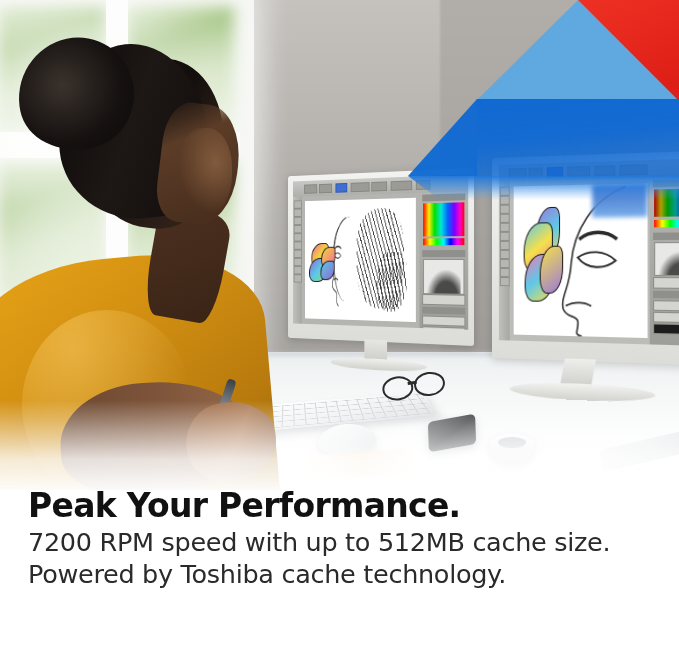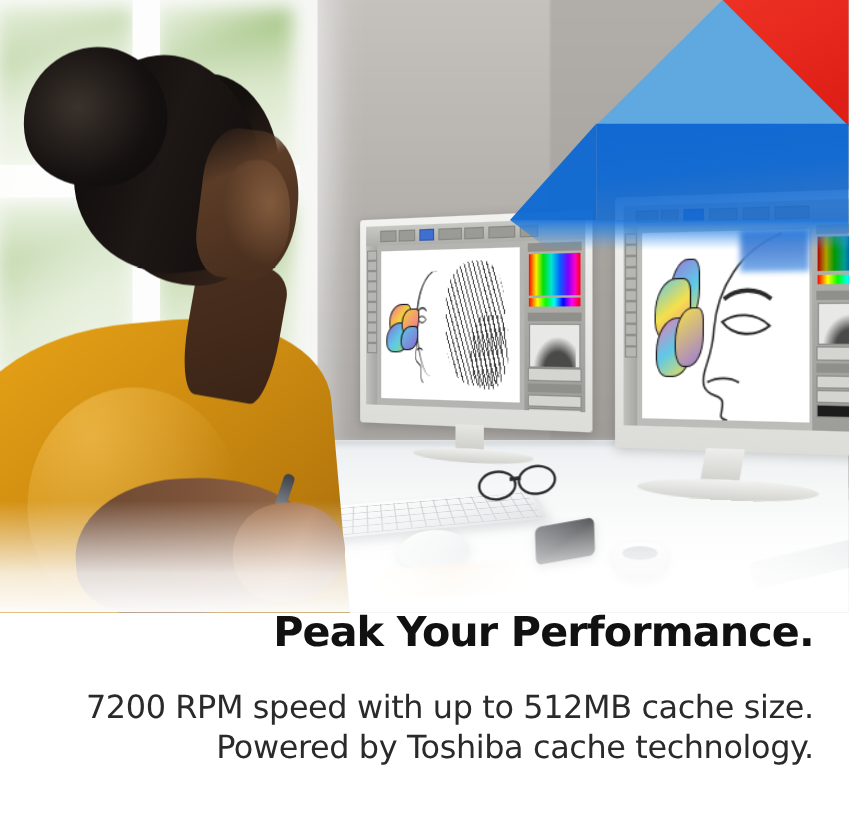--- a/index.html
+++ b/index.html
@@ -399,35 +399,35 @@
   
   .brand-shape { position: absolute; }
   .tri-lightblue {
     left: 0; top: 0; width: 679px; height: 200px;
   }
 
   
   .textblock {
     position: absolute; left: 0; top: 486px;
     width: 679px;
-    text-align: right;
+    text-align: left;
     padding: 0 28px;
     box-sizing: border-box;
   }
   .headline {
     margin: 0;
     font-family: "DejaVu Sans", sans-serif;
     font-weight: 700;
     font-size: 33px;
     line-height: 40px;
     letter-spacing: -0.7px;
     color: #111111;
   }
   .subline {
-    margin: 24px 0 0 0;
+    margin: 0 0 0 0;
     font-family: "DejaVu Sans", sans-serif;
     font-weight: 400;
     font-size: 25.5px;
     line-height: 32px;
     letter-spacing: -0.3px;
     color: #2a2a2a;
   }
 </style>
 </head>
 <body>

